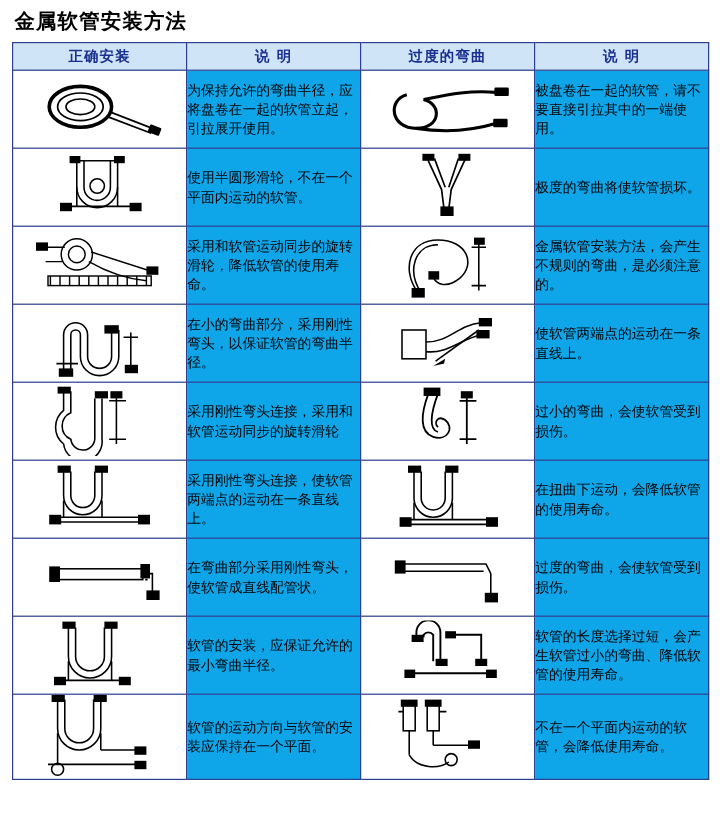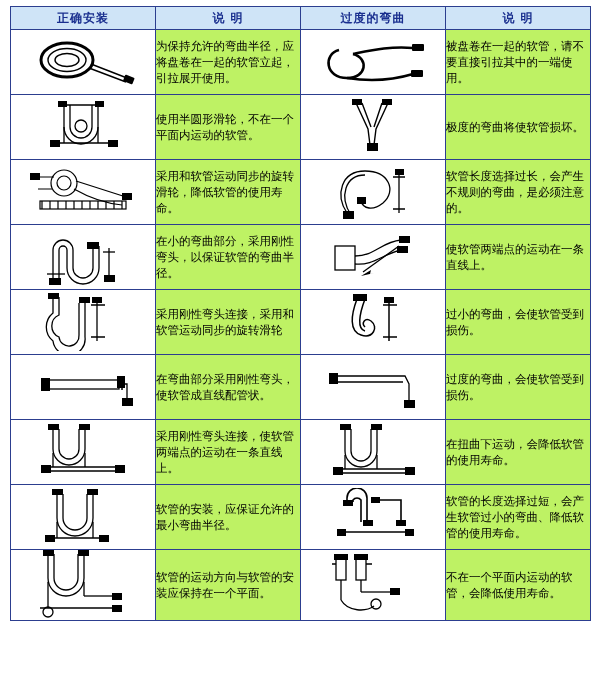--- a/index.html
+++ b/index.html
@@ -52,38 +52,39 @@
   }
   .col-txt {
     width: 145px;
   }
   td.img-cell {
     background: #ffffff;
     text-align: center;
     height: 64px;
   }
   td.txt-cell {
-    background: #bef264;
+    background: #0ea5e9;
     color: #000;
     font-size: 11.5px;
     line-height: 16px;
     padding: 4px 7px;
     text-align: left;
     vertical-align: middle;
   }
   .fig {
     display: block;
     margin: 0 auto;
   }
 </style>
 </head>
 <body>
 
 <div class="page">
 
+  <div class="title">金属软管安装方法</div>
 
   <table class="hose-table">
     <colgroup>
       <col class="col-img">
         <col class="col-txt">
         <col class="col-img">
         <col class="col-txt">
     </colgroup>
     <thead>
       <tr>
@@ -192,21 +193,21 @@
               <path d="M86 10 L86 50"></path>
               <path d="M80 14 L92 14 M80 46 L92 46"></path>
             </g>
             <g fill="#000">
               <rect x="30" y="48" width="11" height="8"></rect>
               <rect x="44" y="34" width="9" height="7"></rect>
               <rect x="82" y="6" width="9" height="6"></rect>
             </g>
           </svg>
         </td>
-        <td class="txt-cell">软管长度选择过长，会产生不规则的弯曲，是必须注意的。</td>
+        <td class="txt-cell">金属软管安装方法，会产生不规则的弯曲，是必须注意的。</td>
       </tr>
 
       <tr>
         <td class="img-cell">
           <svg class="fig" width="120" height="58" viewBox="0 0 120 58">
             <g fill="none" stroke="#000" stroke-width="1.3">
               <path d="M30 52 L30 22 A10 10 0 0 1 50 22 L50 40 A10 10 0 0 0 70 40 L70 18"></path>
               <path d="M36 52 L36 22 A4 4 0 0 1 44 22 L44 40 A16 16 0 0 0 76 40 L76 18"></path>
               <path d="M86 50 L86 20"></path>
               <path d="M80 24 L92 24"></path>
@@ -267,51 +268,20 @@
               <rect x="40" y="1" width="14" height="7"></rect>
               <rect x="71" y="4" width="10" height="6"></rect>
             </g>
           </svg>
         </td>
         <td class="txt-cell">过小的弯曲，会使软管受到损伤。</td>
       </tr>
 
       <tr>
         <td class="img-cell">
-          <svg class="fig" width="120" height="50" viewBox="0 0 120 50">
-            <g fill="none" stroke="#000" stroke-width="1.3">
-              <rect x="24" y="18" width="72" height="9"></rect>
-              <path d="M96 22 L104 22 L104 38"></path>
-              <path d="M98 27 L100 27"></path>
-            </g>
-            <g fill="#000">
-              <rect x="18" y="16" width="9" height="13"></rect>
-              <rect x="94" y="14" width="8" height="12"></rect>
-              <rect x="99" y="36" width="11" height="8"></rect>
-            </g>
-          </svg>
-        </td>
-        <td class="txt-cell">在弯曲部分采用刚性弯头，使软管成直线配管状。</td>
-        <td class="img-cell">
-          <svg class="fig" width="120" height="50" viewBox="0 0 120 50">
-            <g fill="none" stroke="#000" stroke-width="1.3">
-              <path d="M24 14 L92 14 L96 22 L96 40"></path>
-              <path d="M24 20 L90 20"></path>
-            </g>
-            <g fill="#000">
-              <rect x="16" y="11" width="9" height="11"></rect>
-              <rect x="91" y="38" width="11" height="8"></rect>
-            </g>
-          </svg>
-        </td>
-        <td class="txt-cell">过度的弯曲，会使软管受到损伤。</td>
-      </tr>
-
-      <tr>
-        <td class="img-cell">
           <svg class="fig" width="120" height="58" viewBox="0 0 120 58">
             <g fill="none" stroke="#000" stroke-width="1.3">
               <path d="M30 6 L30 26 A16 16 0 0 0 62 26 L62 6"></path>
               <path d="M36 6 L36 26 A10 10 0 0 0 56 26 L56 6"></path>
               <path d="M24 44 L94 44"></path>
               <path d="M24 48 L94 48"></path>
               <path d="M30 30 L30 44 M62 30 L62 44"></path>
             </g>
             <g fill="#000">
               <rect x="25" y="1" width="11" height="6"></rect>
@@ -333,20 +303,51 @@
             </g>
             <g fill="#000">
               <rect x="27" y="1" width="11" height="6"></rect>
               <rect x="58" y="1" width="11" height="6"></rect>
               <rect x="20" y="44" width="10" height="8"></rect>
               <rect x="92" y="44" width="10" height="8"></rect>
             </g>
           </svg>
         </td>
         <td class="txt-cell">在扭曲下运动，会降低软管的使用寿命。</td>
+      </tr>
+
+      <tr>
+        <td class="img-cell">
+          <svg class="fig" width="120" height="50" viewBox="0 0 120 50">
+            <g fill="none" stroke="#000" stroke-width="1.3">
+              <rect x="24" y="18" width="72" height="9"></rect>
+              <path d="M96 22 L104 22 L104 38"></path>
+              <path d="M98 27 L100 27"></path>
+            </g>
+            <g fill="#000">
+              <rect x="18" y="16" width="9" height="13"></rect>
+              <rect x="94" y="14" width="8" height="12"></rect>
+              <rect x="99" y="36" width="11" height="8"></rect>
+            </g>
+          </svg>
+        </td>
+        <td class="txt-cell">在弯曲部分采用刚性弯头，使软管成直线配管状。</td>
+        <td class="img-cell">
+          <svg class="fig" width="120" height="50" viewBox="0 0 120 50">
+            <g fill="none" stroke="#000" stroke-width="1.3">
+              <path d="M24 14 L92 14 L96 22 L96 40"></path>
+              <path d="M24 20 L90 20"></path>
+            </g>
+            <g fill="#000">
+              <rect x="16" y="11" width="9" height="11"></rect>
+              <rect x="91" y="38" width="11" height="8"></rect>
+            </g>
+          </svg>
+        </td>
+        <td class="txt-cell">过度的弯曲，会使软管受到损伤。</td>
       </tr>
 
       <tr>
         <td class="img-cell">
           <svg class="fig" width="120" height="58" viewBox="0 0 120 58">
             <g fill="none" stroke="#000" stroke-width="1.3">
               <path d="M34 6 L34 30 A18 18 0 0 0 70 30 L70 6"></path>
               <path d="M40 6 L40 30 A12 12 0 0 0 64 30 L64 6"></path>
               <path d="M26 50 L82 50"></path>
               <path d="M34 34 L34 50 M70 34 L70 50"></path>

